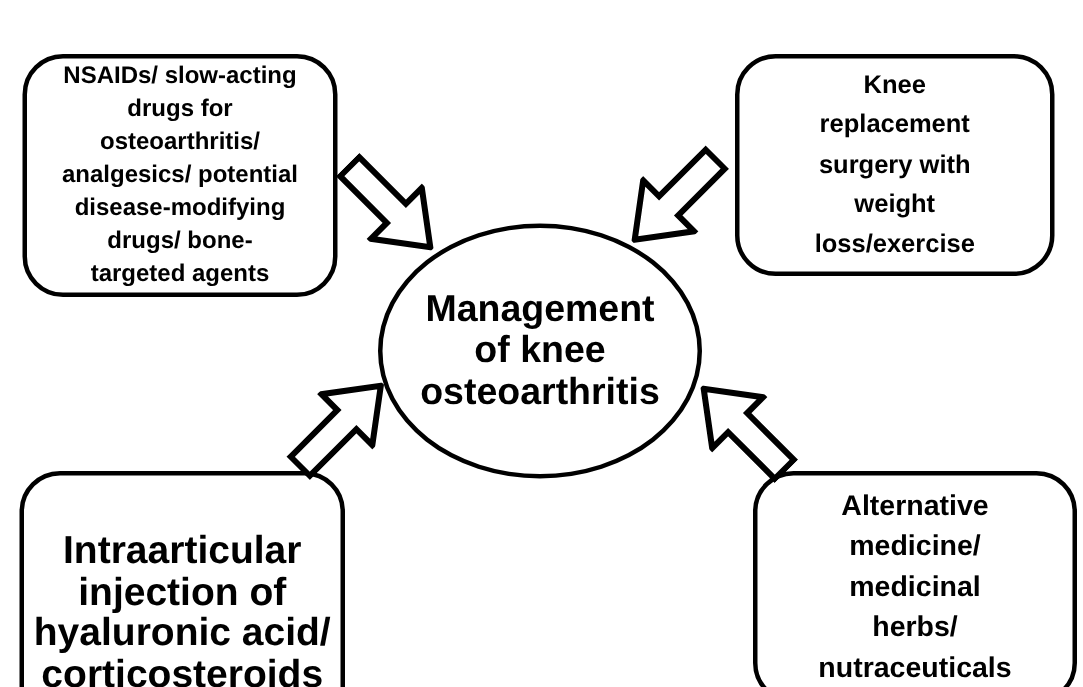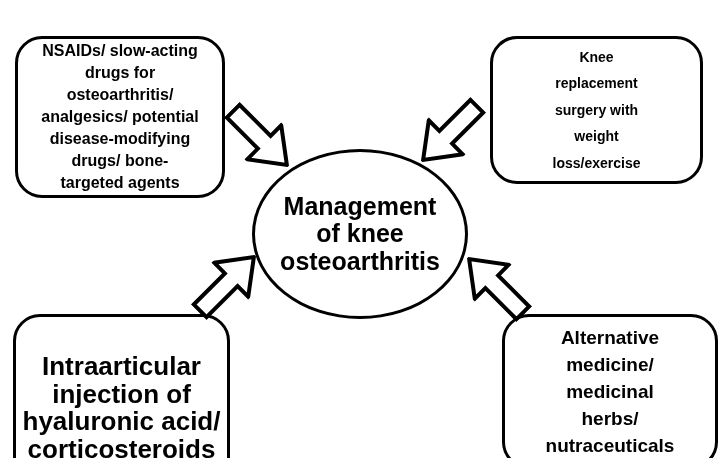--- a/index.html
+++ b/index.html
@@ -27,21 +27,21 @@
     align-items: center;
     justify-content: center;
     text-align: center;
     font-weight: bold;
   }
   .box-label, .ellipse-label {
     white-space: pre-line;
     width: 100%;
   }
   .box-tl { left: 15px;  top: 15px;  width: 210px; height: 162px; font-size: 16px;   line-height: 22px;   }
-  .box-tr { left: 490px; top: 15px;  width: 213px; height: 148px; font-size: 14px; line-height: 26.5px; }
+  .box-tr { left: 490px; top: 15px;  width: 213px; height: 148px; font-size: 17px; line-height: 26.5px; }
   .box-bl { left: 13px;  top: 293px; width: 217px; height: 188px; font-size: 26px;   line-height: 27.5px; }
   .box-br { left: 502px; top: 293px; width: 216px; height: 155px; font-size: 19px;   line-height: 27px;   }
   .ellipse {
     position: absolute;
     left: 252px;
     top: 128px;
     width: 216px;
     height: 170px;
     box-sizing: border-box;
     border: 3.5px solid #000000;

